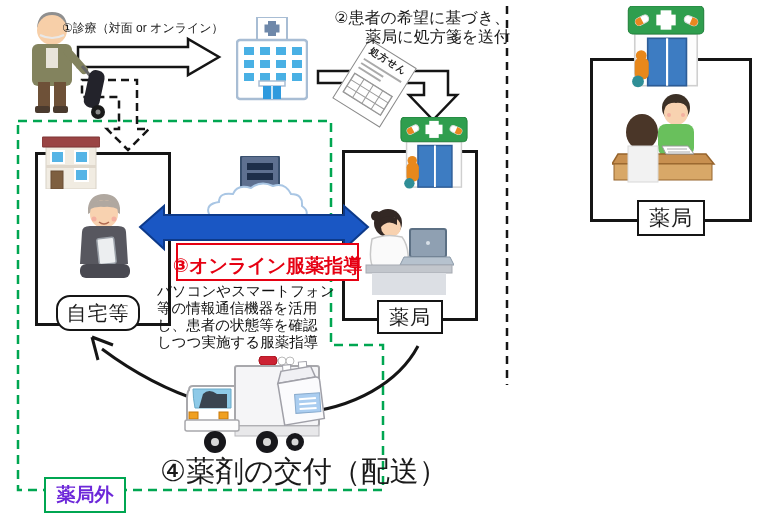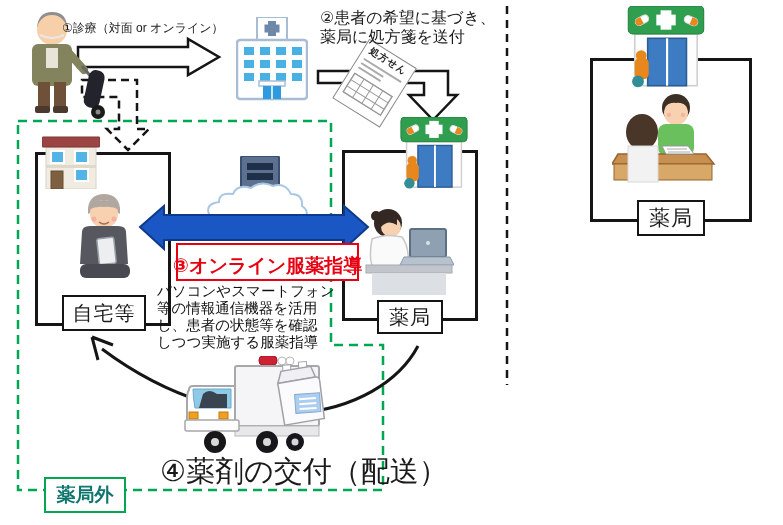--- a/index.html
+++ b/index.html
@@ -10,21 +10,21 @@
              display:flex;align-items:center;justify-content:center;
              font-size:20px;font-weight:500;letter-spacing:1px;text-align:center;}
   .step-text{position:absolute;white-space:nowrap;}
   #red-box{position:absolute;left:152px;top:243px;width:179px;height:34px;
            background:#fff;border:2.5px solid #e60012;display:flex;align-items:flex-end;
            justify-content:center;font-size:19px;font-weight:bold;color:#e60012;
            white-space:nowrap;z-index:8;margin-left:24px;}
   #desc-text{position:absolute;left:157px;top:283px;font-size:14.5px;line-height:17px;
              color:#111;z-index:8;white-space:nowrap;}
   #outside-label{position:absolute;left:44px;top:477px;width:78px;height:32px;
-                 background:#fff;border:2.5px solid #00A651;color:#0f766e;
+                 background:#fff;border:2.5px solid #00A651;color:#6d28d9;
                  display:flex;align-items:center;justify-content:center;
                  font-size:19px;font-weight:bold;z-index:9;}
   #prescription-icon{position:absolute;left:346px;top:48px;width:56px;height:72px;
                      transform:rotate(32deg);z-index:7;}
   #prescription-paper{width:54px;height:68px;background:#fff;border:1.5px solid #8a8a8a;
                       position:relative;}
   #prescription-title{font-size:9.5px;font-weight:bold;color:#222;text-align:center;
                       margin-top:2px;letter-spacing:1px;}
   .p-line{height:2px;background:#aaa;margin:3px 5px 0 5px;}
   .p-line.short{width:26px;}
@@ -238,37 +238,37 @@
       <path d="M96,26 L134,22 Q138,22 138,26 L140,64 L100,68 Z" fill="#fbfbfd" stroke="#a0a0a8" stroke-width="1.5"></path>
       <rect x="112" y="38" width="25" height="19" fill="#aacdf0" stroke="#88aacc"></rect>
       <line x1="116" y1="43" x2="133" y2="43" stroke="#fff" stroke-width="2"></line>
       <line x1="116" y1="48" x2="133" y2="48" stroke="#fff" stroke-width="2"></line>
       <line x1="116" y1="53" x2="133" y2="53" stroke="#fff" stroke-width="2"></line>
     </g>
   </svg>
 
   <div class="step-text lbl" style="left:62px;top:20px;font-size:12px;">①診療（対面 or オンライン）</div>
 
-  <div class="step-text lbl" style="left:320px;top:8px;width:190px;text-align:left;font-size:16px;line-height:19px;white-space:normal;">
+  <div class="step-text lbl" style="left:320px;top:8px;width:190px;text-align:right;font-size:16px;line-height:19px;white-space:normal;">
     <div>②患者の希望に基づき、</div>
     <div>薬局に処方箋を送付</div>
   </div>
 
   <div id="red-box">
     <span>③オンライン服薬指導</span>
   </div>
 
   <div id="desc-text">
     <div>パソコンやスマートフォン</div>
     <div>等の情報通信機器を活用</div>
     <div>し、患者の状態等を確認</div>
     <div>しつつ実施する服薬指導</div>
   </div>
 
   <div class="step-text lbl" style="left:160px;top:452px;font-size:29px;">④薬剤の交付（配送）</div>
 
-  <div class="label-box lbl" style="left:62px;top:295px;width:80px;height:32px;">自宅等</div>
+  <div class="label-box lbl" style="left:56px;top:295px;width:80px;height:32px;border-radius:14px;">自宅等</div>
   <div class="label-box lbl" style="left:377px;top:300px;width:62px;height:30px;">薬局</div>
   <div class="label-box lbl" style="left:637px;top:200px;width:64px;height:32px;font-size:21px;">薬局</div>
 
   <div id="outside-label">薬局外</div>
 
 </div>
 
 </body></html>

